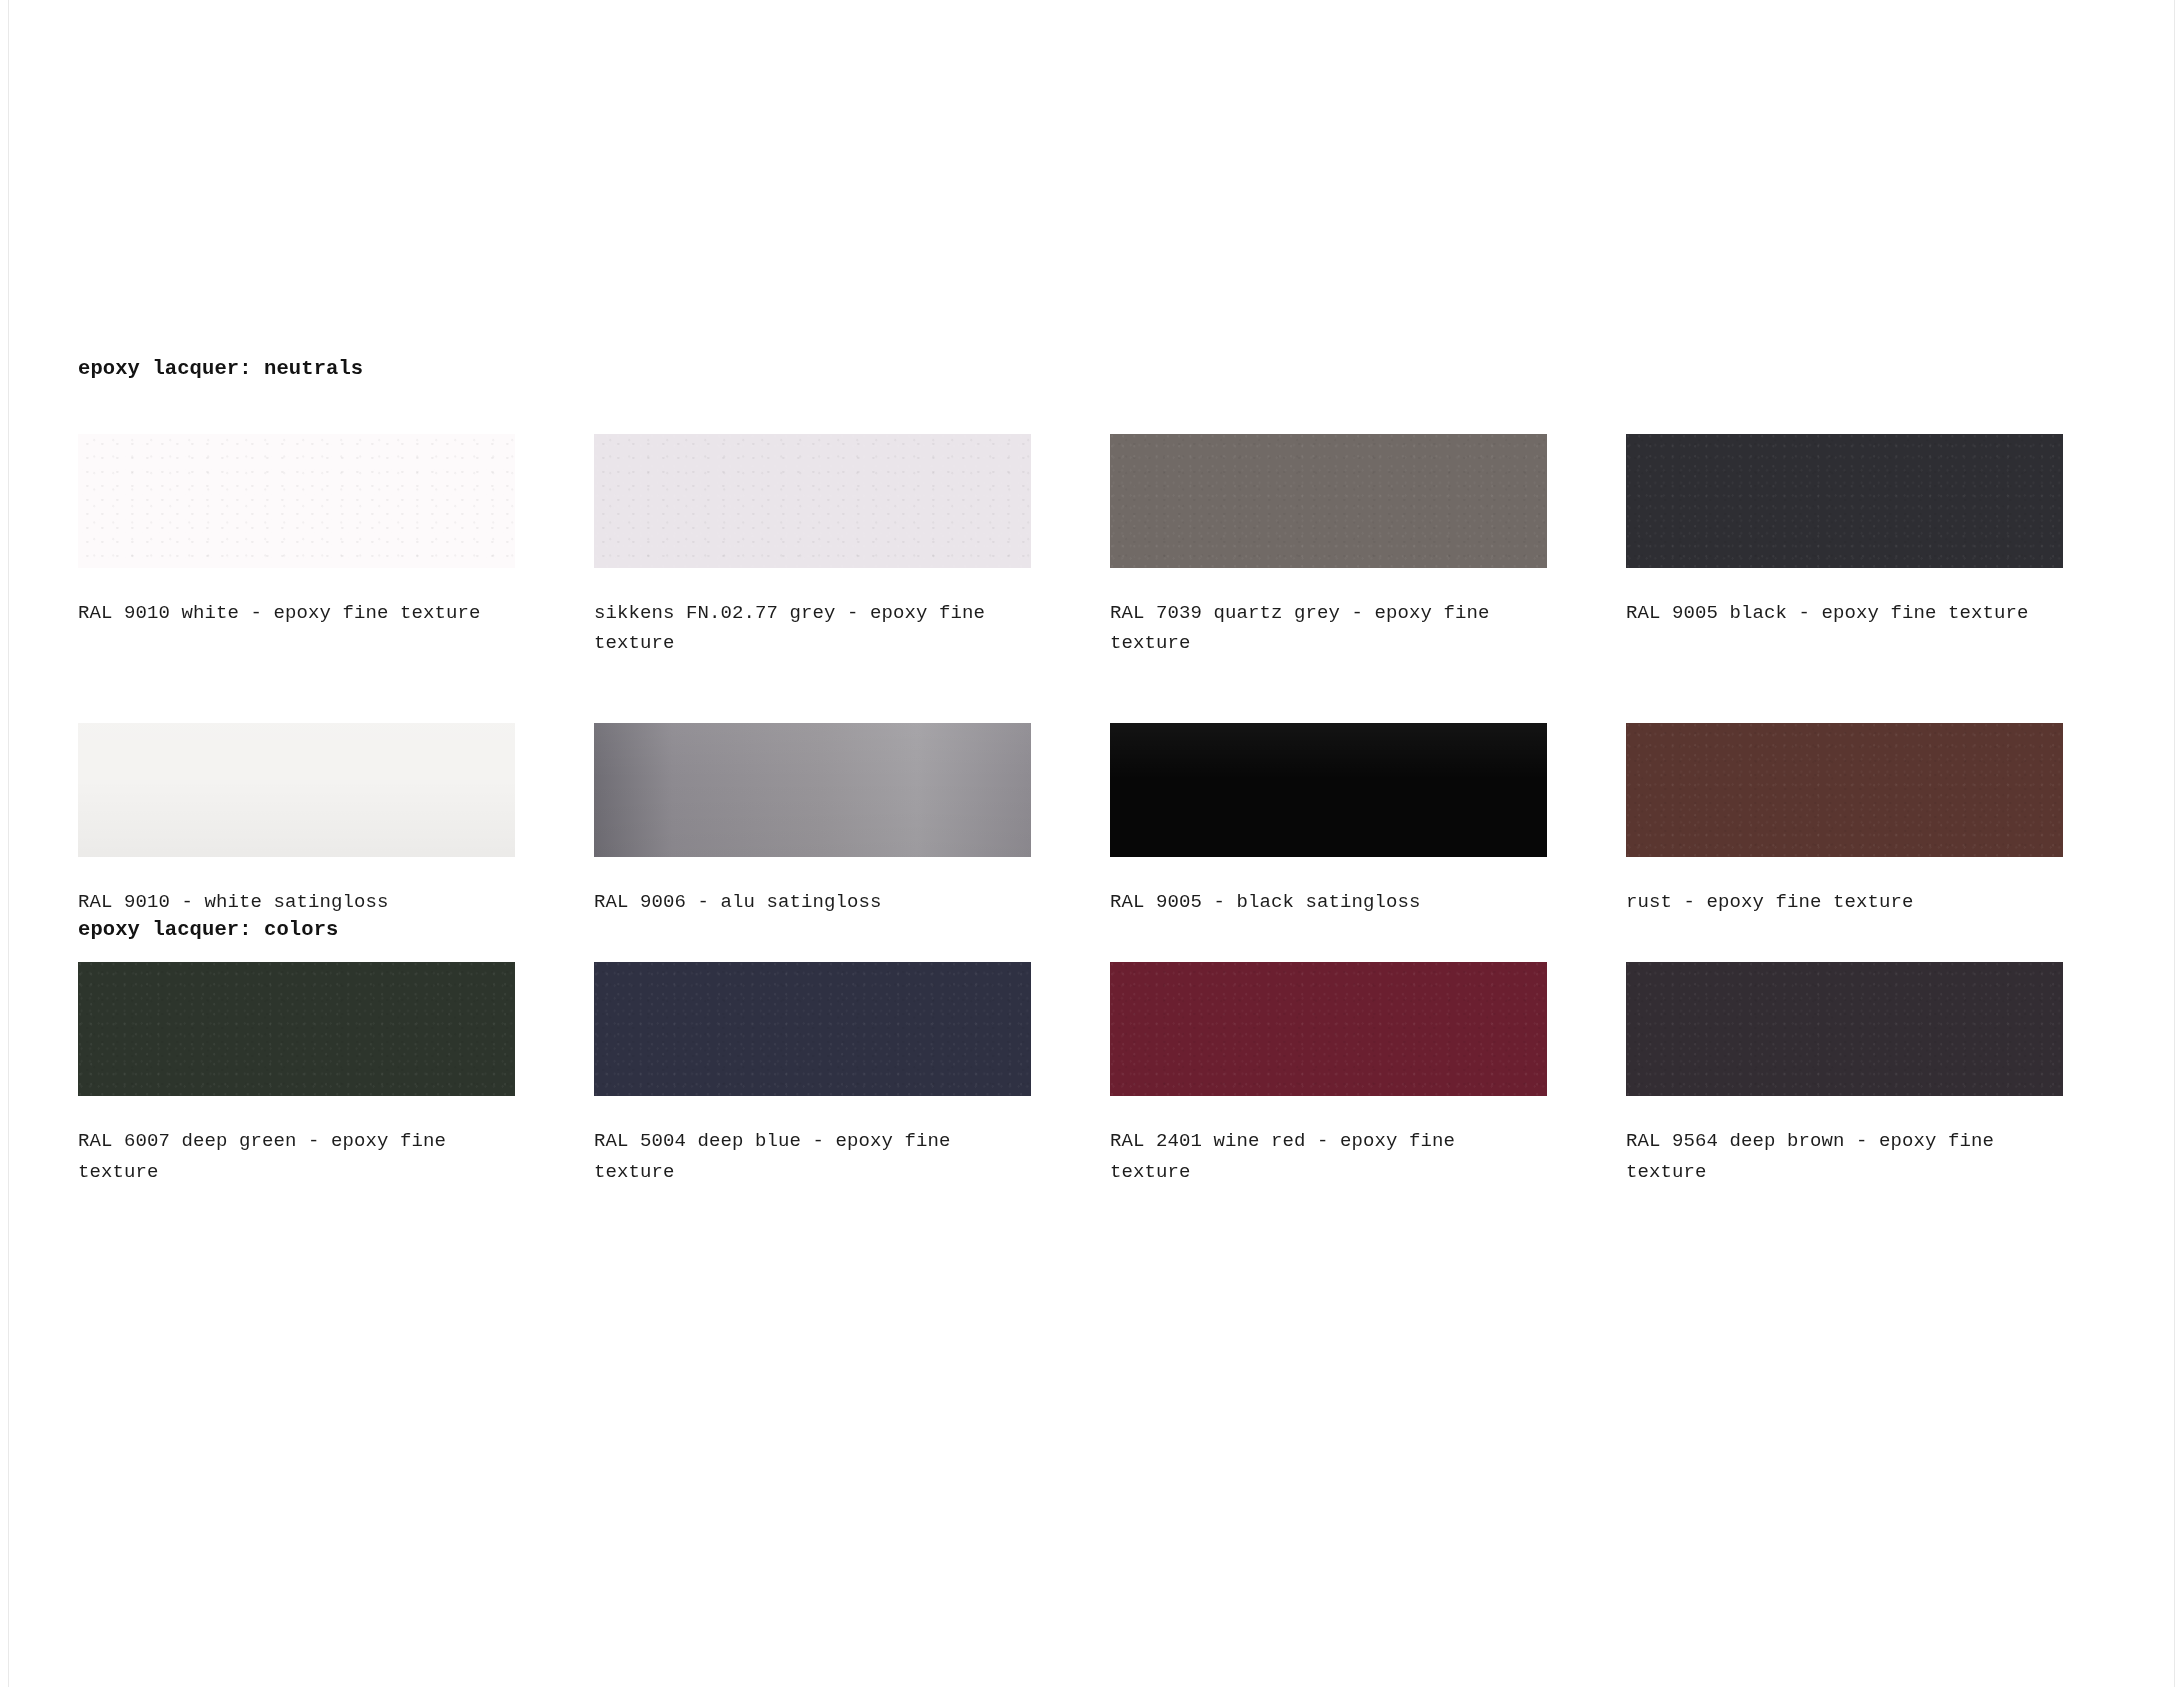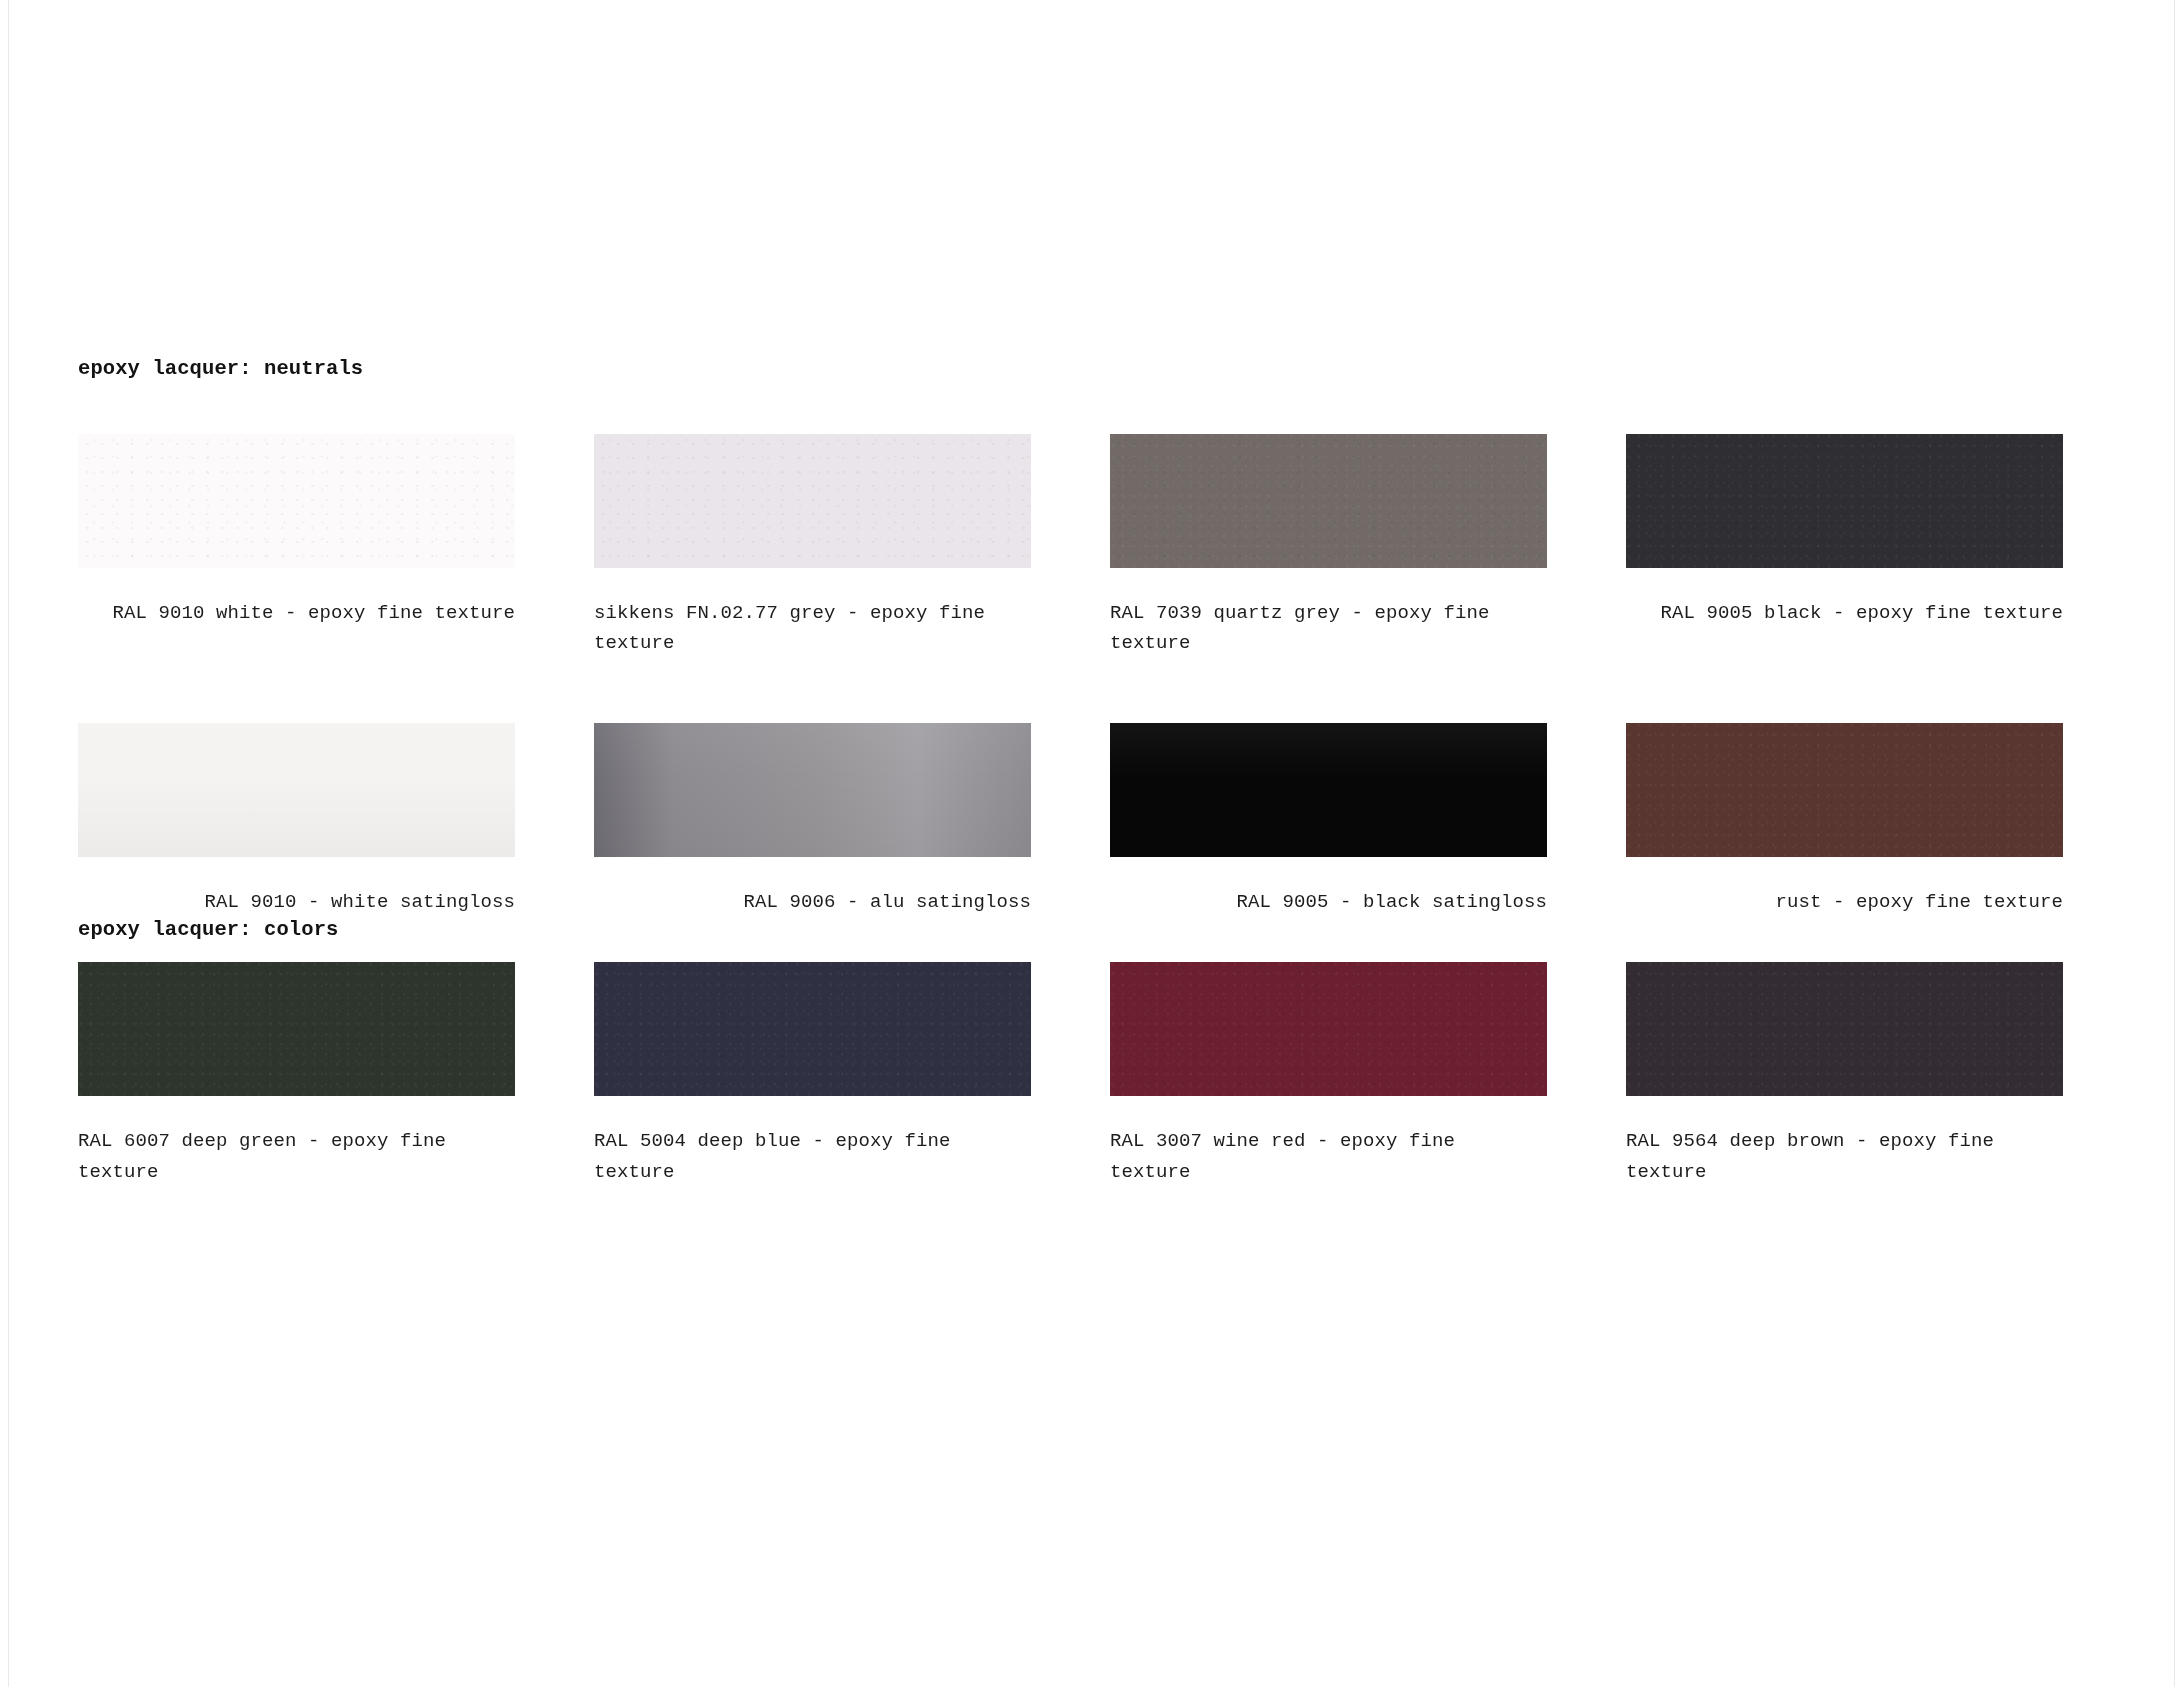--- a/index.html
+++ b/index.html
@@ -58,21 +58,20 @@
     display: flex;
     flex-direction: row;
     width: 1998px;
   }
 
   .swatch-cell {
     width: 437px;
     margin-right: 79px;
     display: flex;
     flex-direction: column;
-    align-items: flex-end;
   }
   .swatch-cell:last-child { margin-right: 12px; }
 
   .swatch-chip {
     width: 437px;
     height: 134px;
     display: block;
     position: relative;
     overflow: hidden;
   }
@@ -168,21 +167,21 @@
       <div class="swatch-cell">
         <div class="swatch-chip texture" style="background-color: rgb(45, 53, 44);"></div>
         <div class="swatch-caption">RAL 6007 deep green - epoxy fine texture</div>
       </div>
       <div class="swatch-cell">
         <div class="swatch-chip texture" style="background-color: rgb(47, 49, 67);"></div>
         <div class="swatch-caption">RAL 5004 deep blue - epoxy fine texture</div>
       </div>
       <div class="swatch-cell">
         <div class="swatch-chip texture" style="background-color: rgb(107, 31, 48);"></div>
-        <div class="swatch-caption">RAL 3007 wine red - epoxy fine texture</div>
+        <div class="swatch-caption">RAL 2401 wine red - epoxy fine texture</div>
       </div>
       <div class="swatch-cell">
         <div class="swatch-chip texture" style="background-color: rgb(51, 45, 51);"></div>
         <div class="swatch-caption">RAL 9564 deep brown - epoxy fine texture</div>
       </div>
     </div>
 
   </div>
 </div>
 

